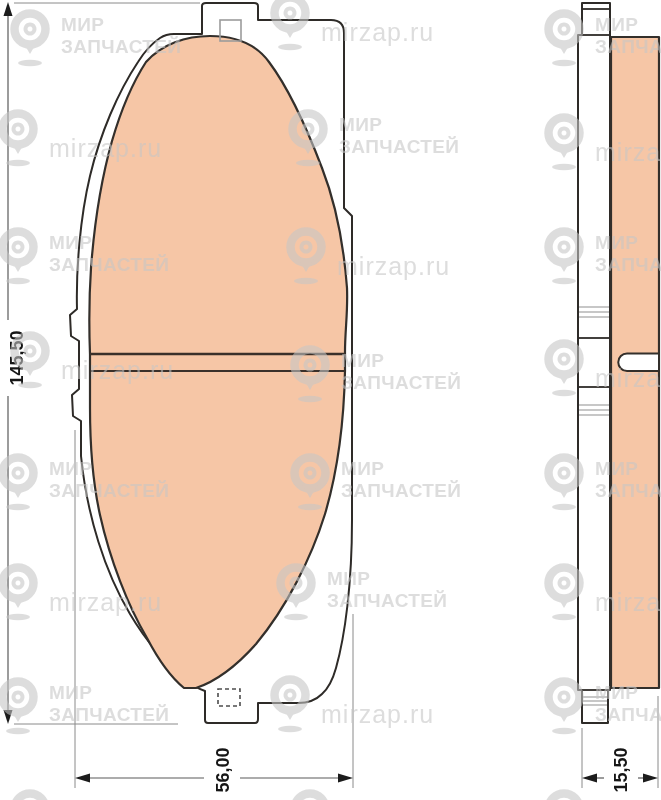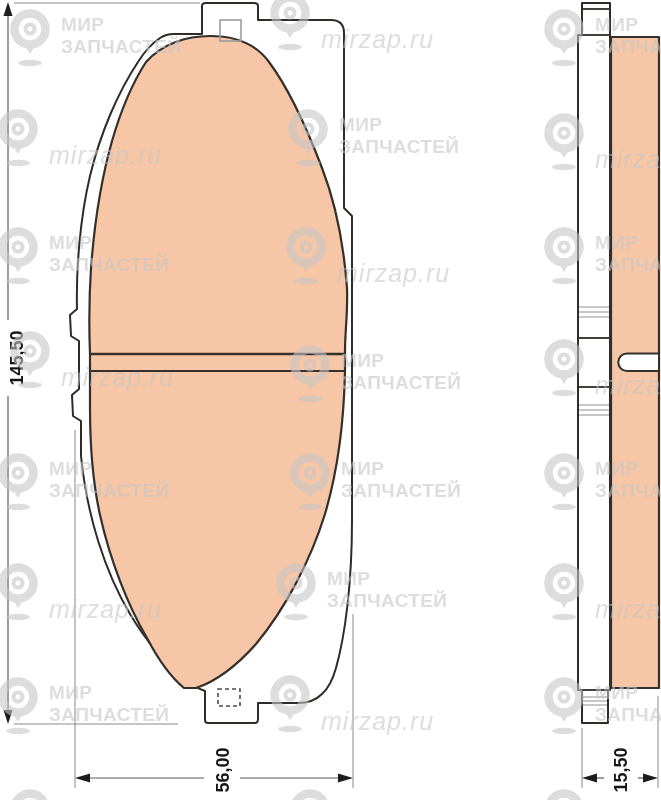--- a/index.html
+++ b/index.html
@@ -9,21 +9,21 @@
   }
   .drawing{position:absolute;left:0;top:0;z-index:1;}
   .dim-text{font:bold 18px "Liberation Sans",sans-serif;fill:#161616;}
   
   .wm{
     position:absolute;display:flex;gap:7px;align-items:flex-start;
     z-index:2;color:#c6c6c6;opacity:.58;pointer-events:none;
   }
   .wm-logo{flex:none;}
   .wm-mir{font-weight:bold;font-size:19px;line-height:22px;letter-spacing:.4px;white-space:nowrap;margin-top:8px;}
-  .wm-url{font-size:25px;letter-spacing:1px;white-space:nowrap;margin-top:35px;font-style:italic;}
+  .wm-url{font-size:25px;letter-spacing:1px;white-space:nowrap;margin-top:28px;}
 </style>
 </head>
 <body>
 
 <div class="stage">
 
   <svg class="drawing" width="661" height="800" viewBox="0 0 661 800">
     <defs>
       <g id="wmlogo">
         <circle cx="24" cy="23" r="15.5" fill="none" stroke="currentColor" stroke-width="8.5"></circle>

